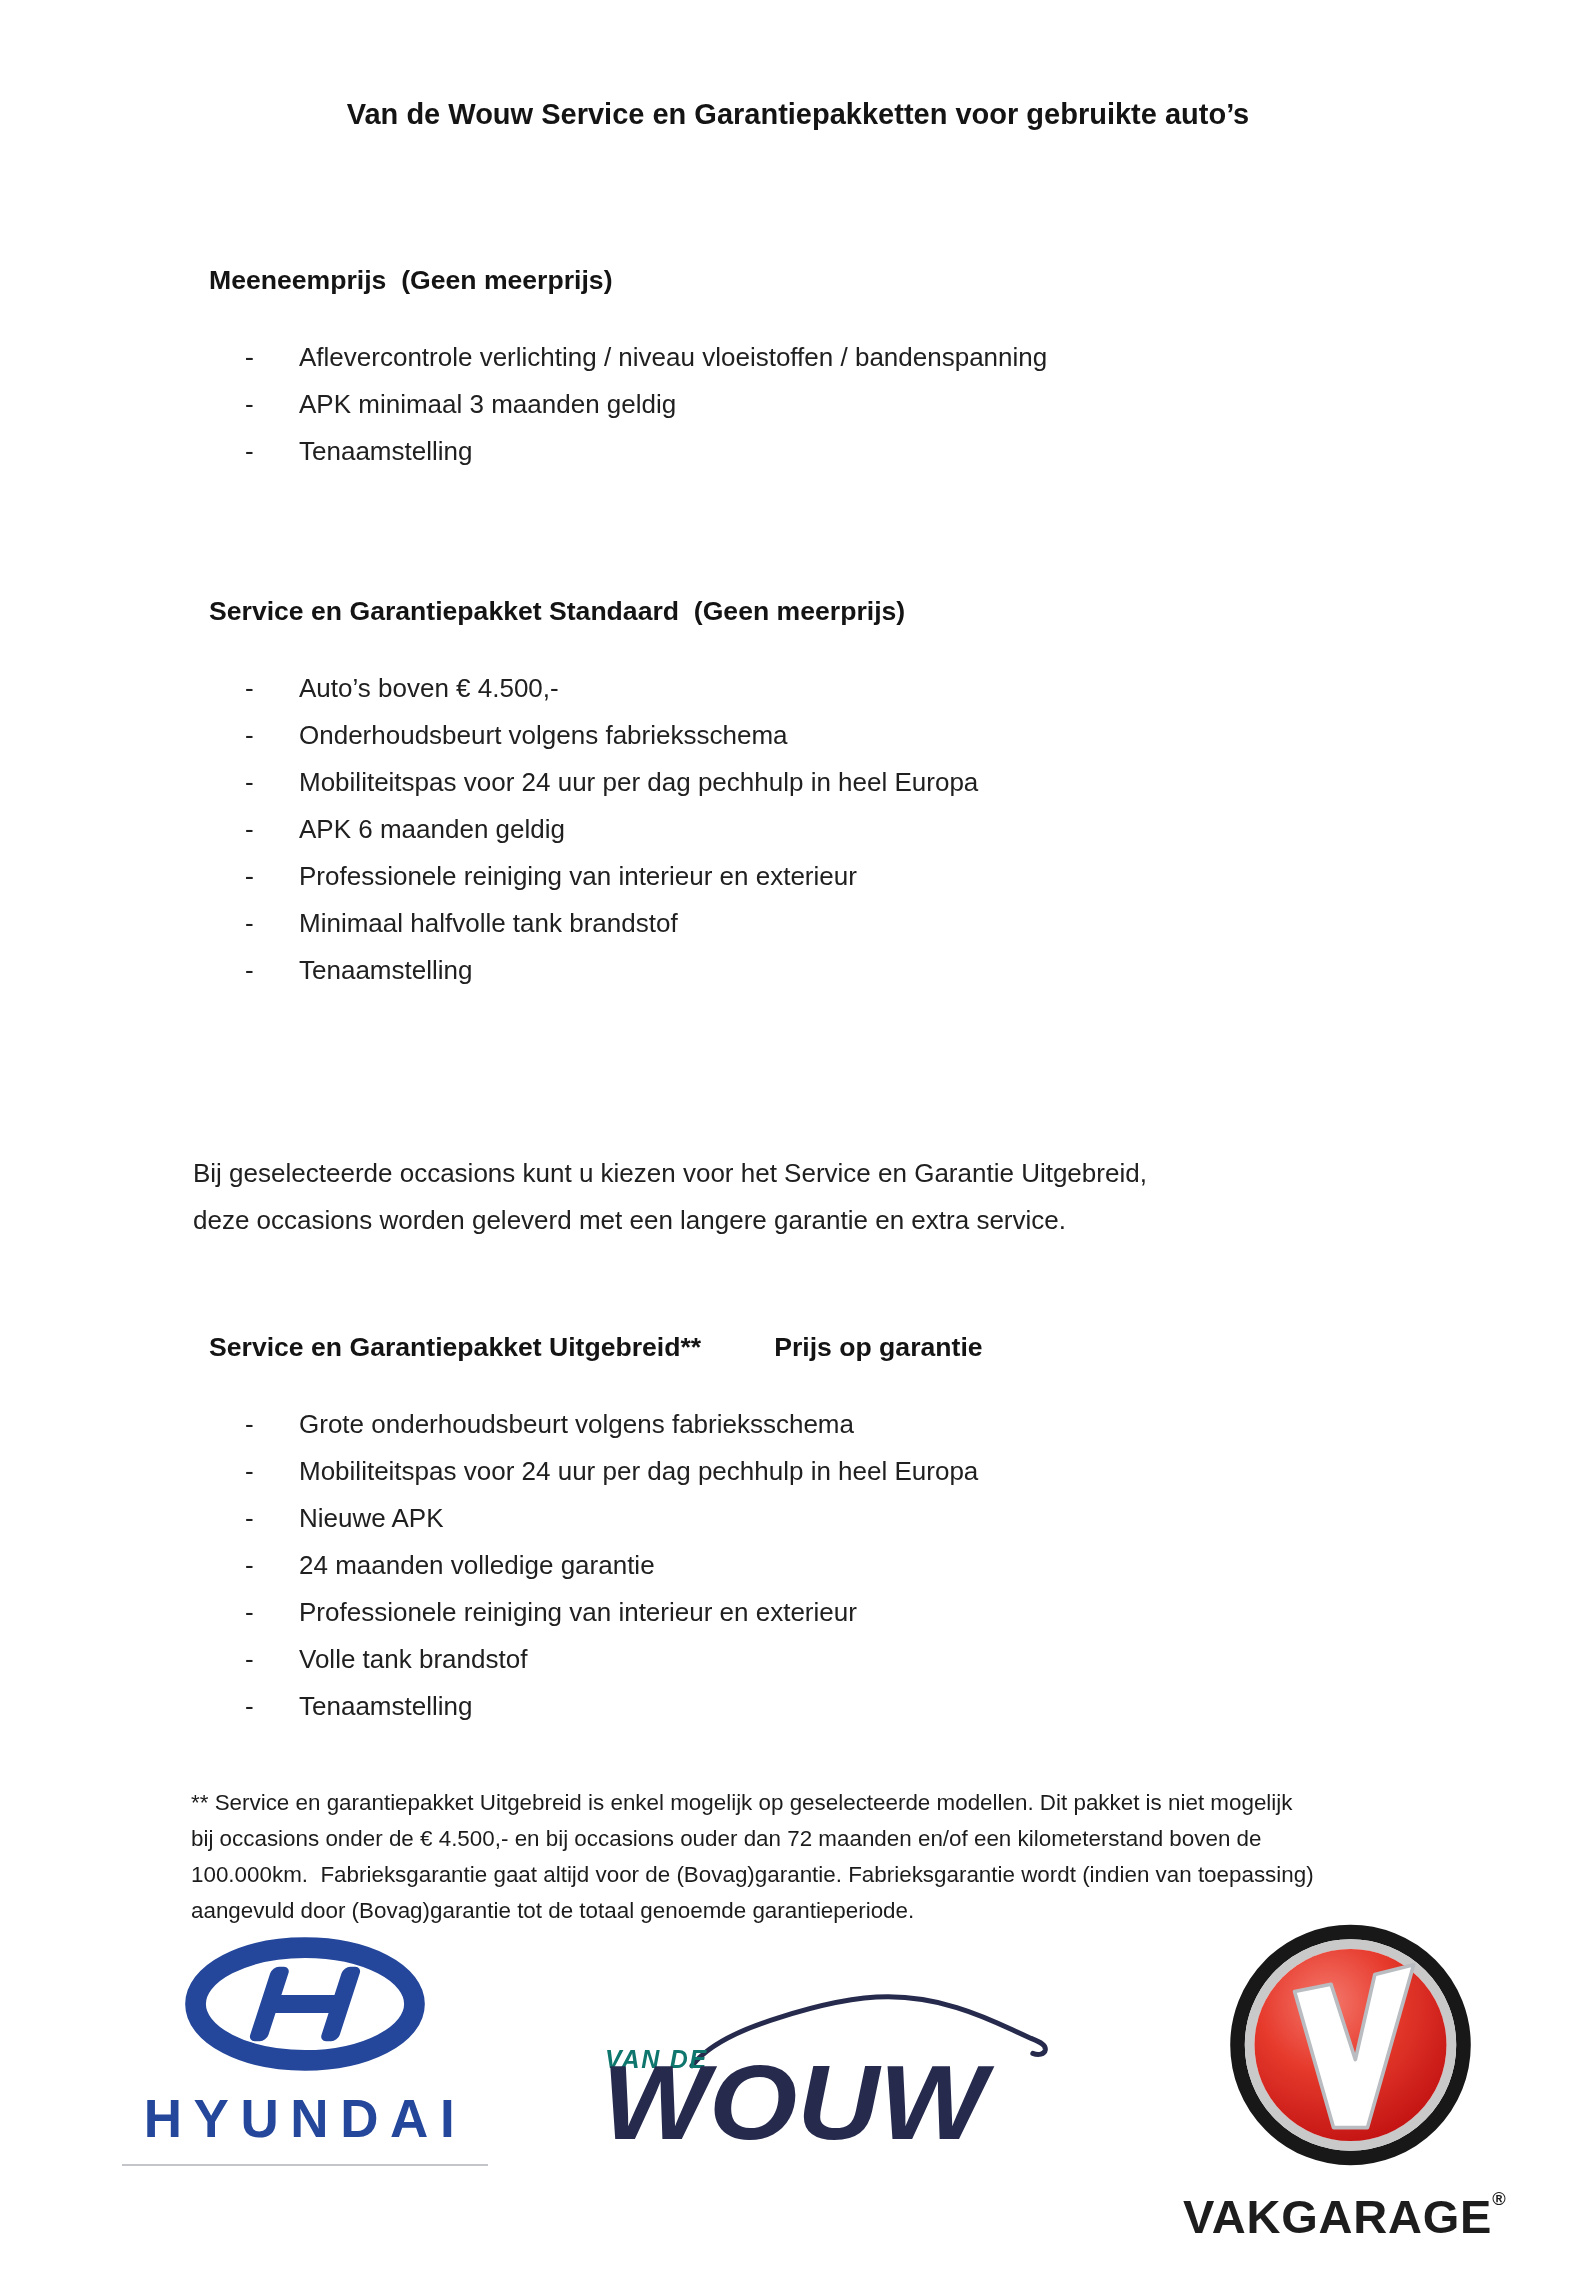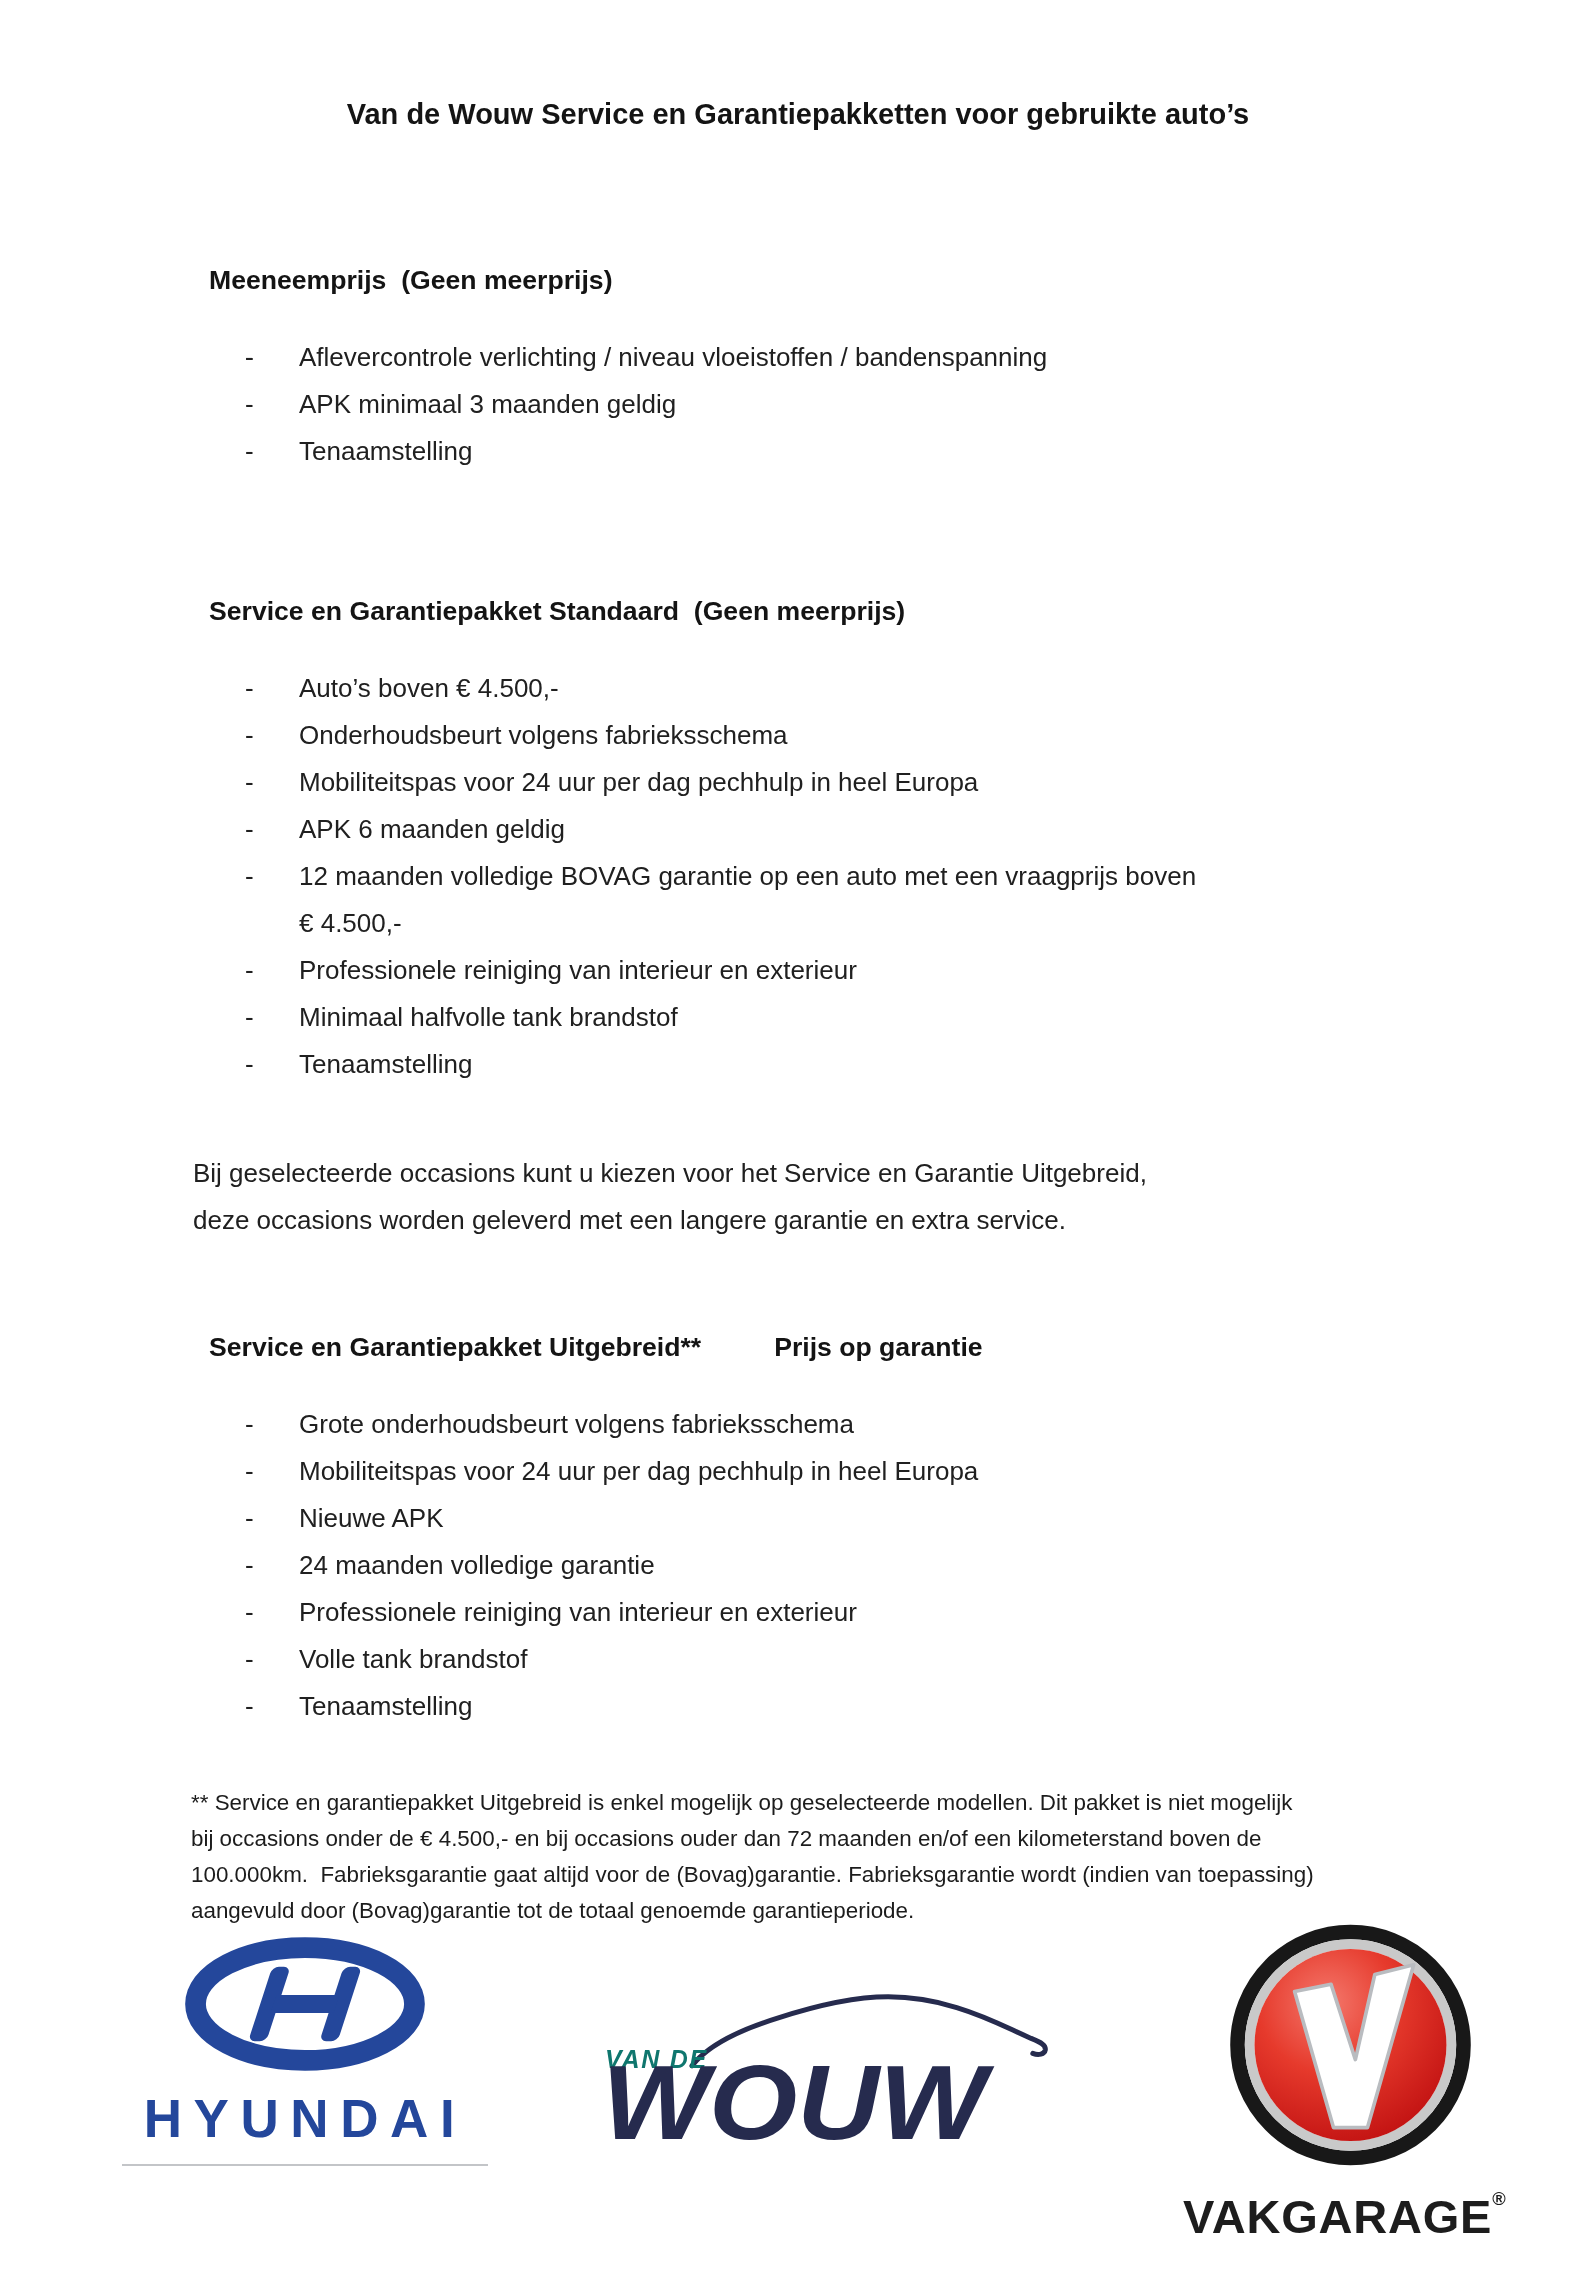--- a/index.html
+++ b/index.html
@@ -189,22 +189,20 @@
           <span class="btxt">Mobiliteitspas voor 24 uur per dag pechhulp in heel Europa</span>
         </li>
 
         <li>
           <span class="dash">-</span>
           <span class="btxt">APK 6 maanden geldig</span>
         </li>
 
         <li>
           <span class="dash">-</span>
-          <span class="btxt">12 maanden volledige BOVAG garantie op een auto met een vraagprijs boven
-€ 4.500,-</span>
         </li>
 
         <li>
           <span class="dash">-</span>
           <span class="btxt">Professionele reiniging van interieur en exterieur</span>
         </li>
 
         <li>
           <span class="dash">-</span>
           <span class="btxt">Minimaal halfvolle tank brandstof</span>

